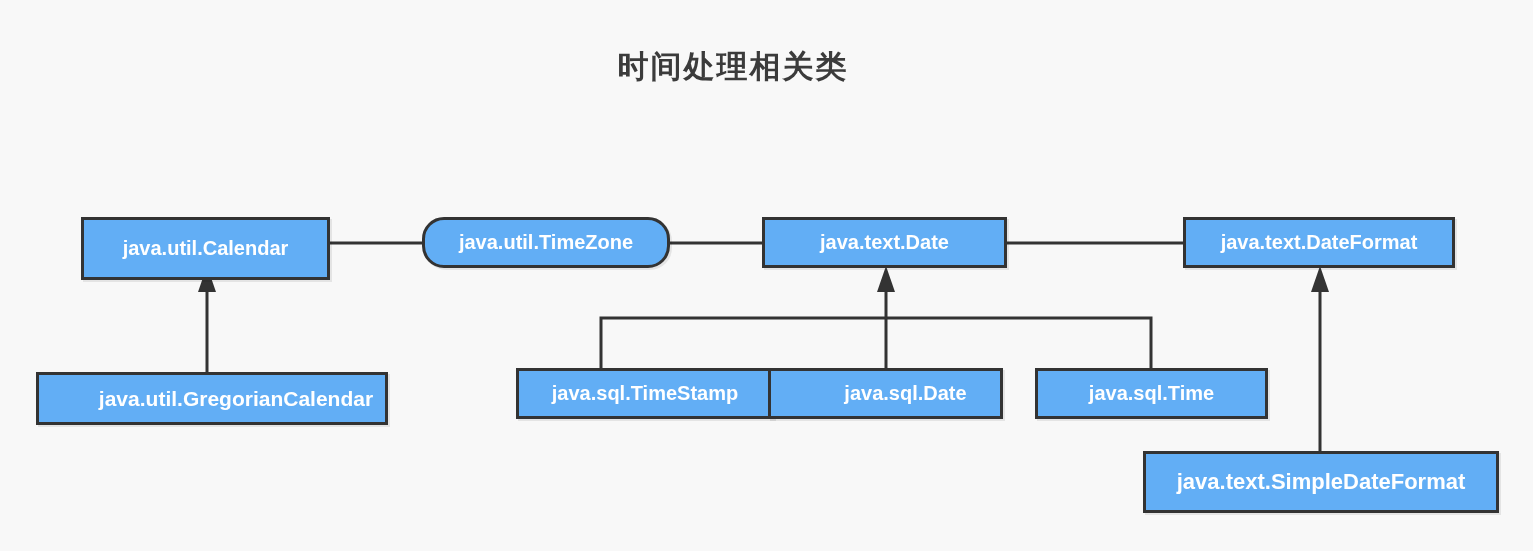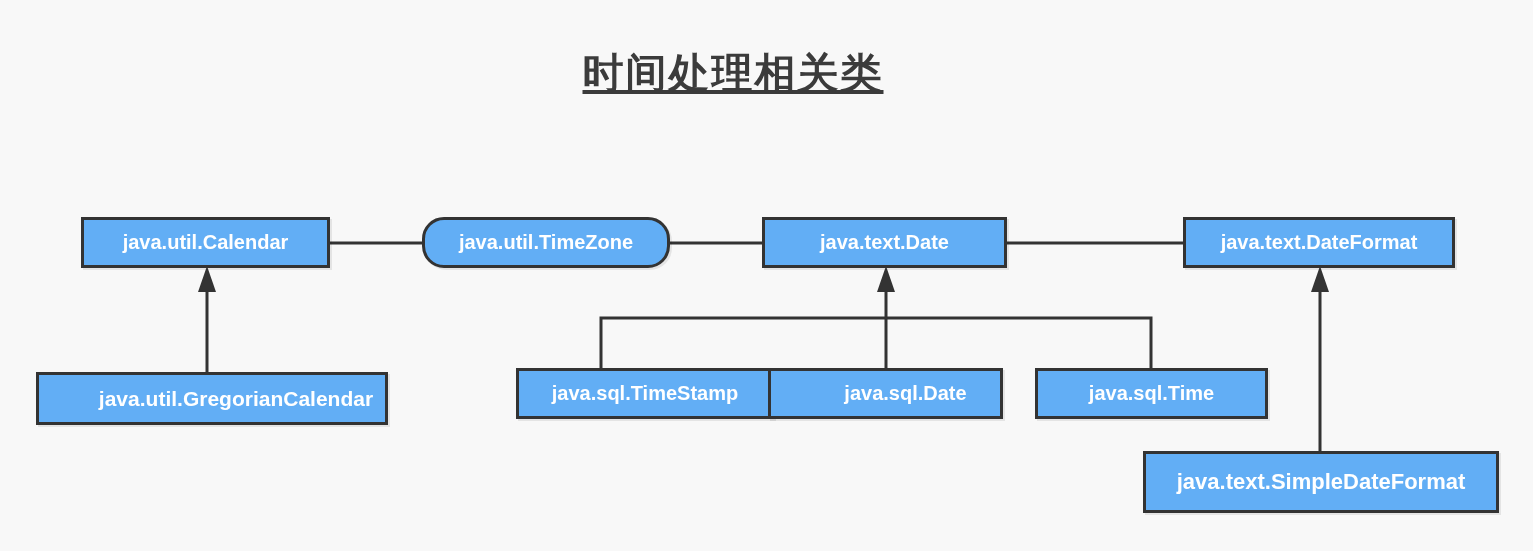--- a/index.html
+++ b/index.html
@@ -12,26 +12,25 @@
     height: 551px;
     background: #f8f8f8;
     overflow: hidden;
   }
 
   .diagram-title {
     position: absolute;
     top: 46px;
     left: 733px;
     transform: translateX(-50%);
-    font-size: 41px;
+    font-size: 31px;
     font-weight: 700;
     letter-spacing: 2px;
     color: #3b3b3b;
     white-space: nowrap;
-    text-decoration: underline;
   }
 
   .connector-layer {
     position: absolute;
     inset: 0;
     width: 1533px;
     height: 551px;
   }
   .connector-layer line,
   .connector-layer polyline {
@@ -53,21 +52,21 @@
     border: 3px solid #333333;
     box-shadow: 2px 2px 0 rgba(0,0,0,0.08);
     color: #ffffff;
     font-weight: 700;
     font-size: 20px;
     white-space: nowrap;
     text-align: center;
   }
 
   
-  .node-util-calendar        { left: 81px;   top: 217px; width: 249px; height: 51px; }
+  .node-util-calendar        { left: 81px;   top: 217px; width: 249px; height: 63px; }
   .node-util-timezone        { left: 422px;  top: 217px; width: 248px; height: 51px; border-radius: 22px; }
   .node-util-date            { left: 762px;  top: 217px; width: 245px; height: 51px; }
   .node-text-dateformat      { left: 1183px; top: 217px; width: 272px; height: 51px; }
 
   
   .node-util-gregoriancalendar { left: 36px;   top: 372px; width: 352px; height: 53px; font-size: 21px; padding-left: 48px; }
   .node-sql-timestamp          { left: 472px;  top: 368px; width: 258px; height: 51px; margin-left: 44px; }
   .node-sql-date               { left: 768px;  top: 368px; width: 235px; height: 51px; padding-left: 40px; }
   .node-sql-time               { left: 1035px; top: 368px; width: 233px; height: 51px; }
 

